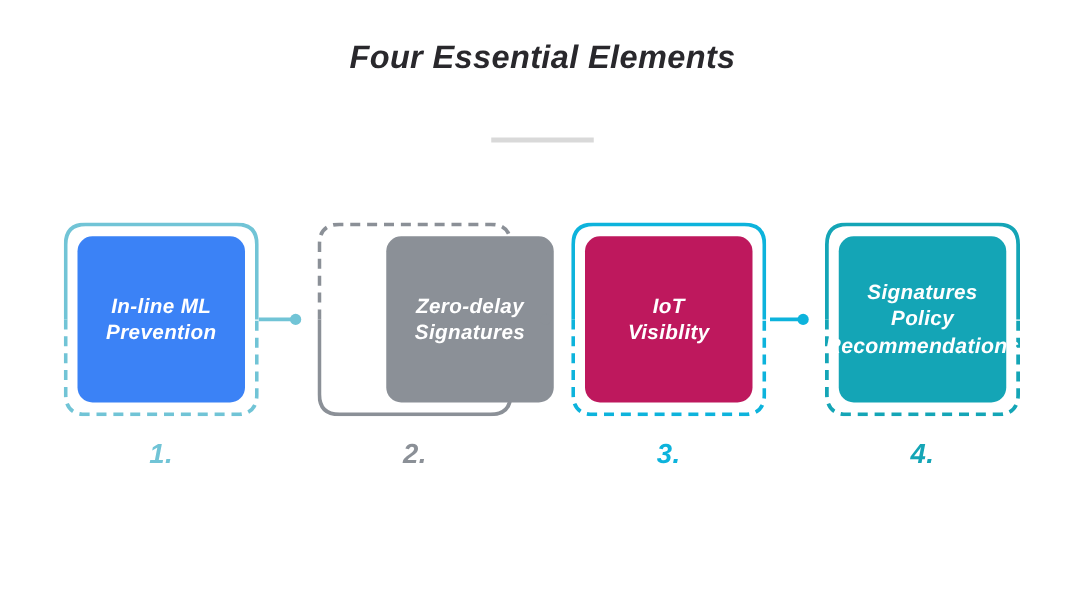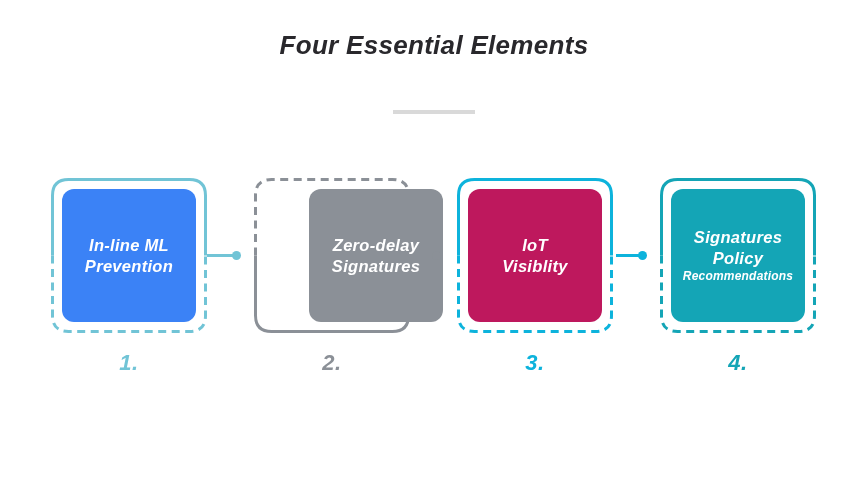--- a/index.html
+++ b/index.html
@@ -79,21 +79,21 @@
   .label {
     color: #ffffff;
     font-size: 16.5px;
     font-weight: 700;
     line-height: 1.25;
     letter-spacing: 0.3px;
     white-space: pre-line;
   }
   .sublabel {
     color: #ffffff;
-    font-size: 12px;
+    font-size: 17px;
     font-weight: 700;
     letter-spacing: 0.2px;
     line-height: 1.25;
   }
   .sublabel:empty { display: none; }
 
   .num {
     margin-top: 17px;
     text-align: center;
     font-size: 22px;

